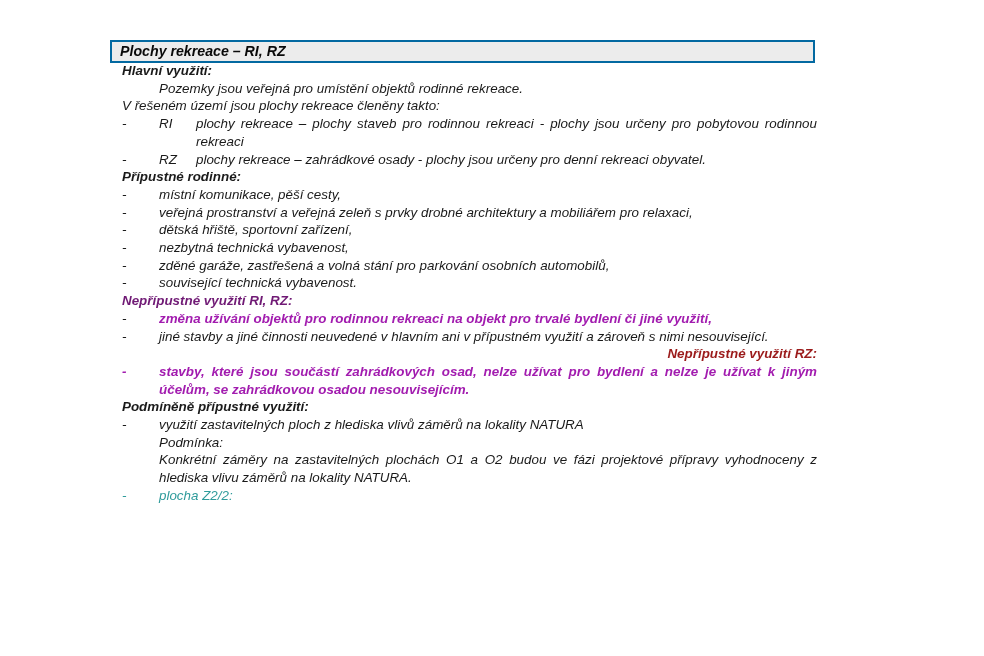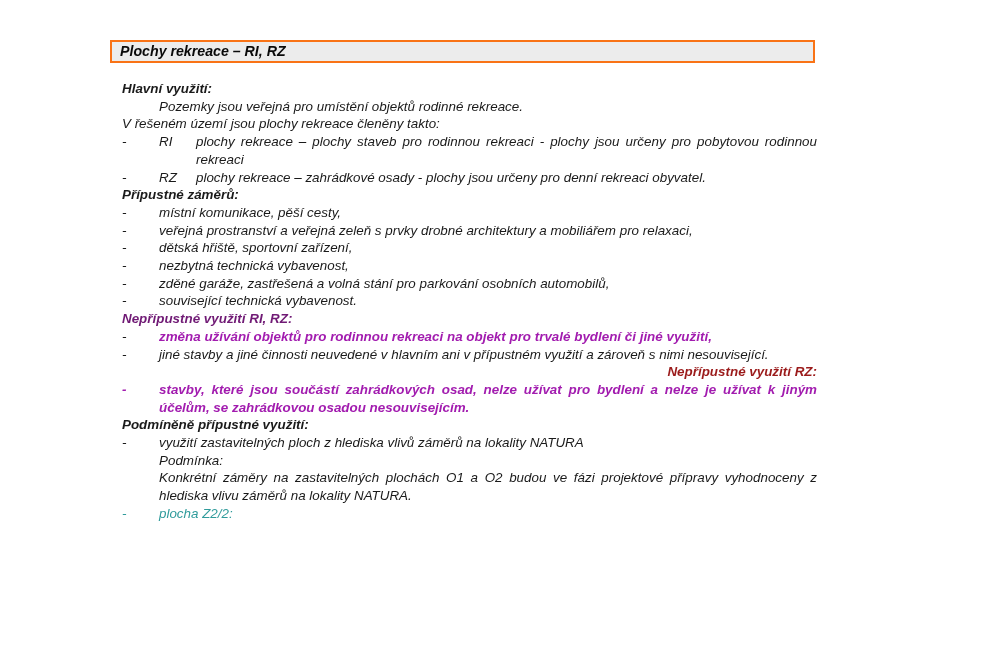--- a/index.html
+++ b/index.html
@@ -10,28 +10,28 @@
     font-size:13.4px;line-height:17.7px;
     color:#1a1a1a;
     -webkit-font-smoothing:antialiased;
   }
   .page{position:relative;width:984px;height:656px;background:#ffffff;}
 
   
   .titlebar{
     position:absolute;left:110px;top:40px;
     box-sizing:border-box;width:705px;height:23px;
-    background:#ECECEC;border:2px solid #f97316;
+    background:#ECECEC;border:2px solid #0369a1;
     padding:0 8px;
     font-weight:bold;font-size:14.2px;line-height:19px;
     color:#0a0a0a;
   }
 
   
-  .content{position:absolute;left:122px;top:80px;width:695px;}
+  .content{position:absolute;left:122px;top:62px;width:695px;}
 
   .sec{margin-top:0;}
   .heading{font-weight:bold;}
   .indent1{margin-left:37px;}
 
   .row{display:flex;align-items:flex-start;}
   .dash{flex:0 0 37px;}
   .term{flex:0 0 37px;}
   .txt{flex:1 1 auto;min-width:0;}
   .just{text-align:justify;text-justify:inter-word;}
@@ -65,21 +65,21 @@
         <span class="txt just">plochy rekreace – plochy staveb pro rodinnou rekreaci - plochy jsou určeny pro pobytovou rodinnou rekreaci</span>
       </div>
       <div class="row">
         <span class="dash">-</span>
         <span class="term">RZ</span>
         <span class="txt">plochy rekreace – zahrádkové osady - plochy jsou určeny pro denní rekreaci obyvatel.</span>
       </div>
     </div>
 
     <div class="sec">
-      <div class="heading">Přípustné záměrů:</div>
+      <div class="heading">Přípustné rodinné:</div>
       <div class="row">
         <span class="dash">-</span>
         <span class="txt">místní komunikace, pěší cesty,</span>
       </div>
       <div class="row">
         <span class="dash">-</span>
         <span class="txt">veřejná prostranství a veřejná zeleň s prvky drobné architektury a mobiliářem pro relaxaci,</span>
       </div>
       <div class="row">
         <span class="dash">-</span>

